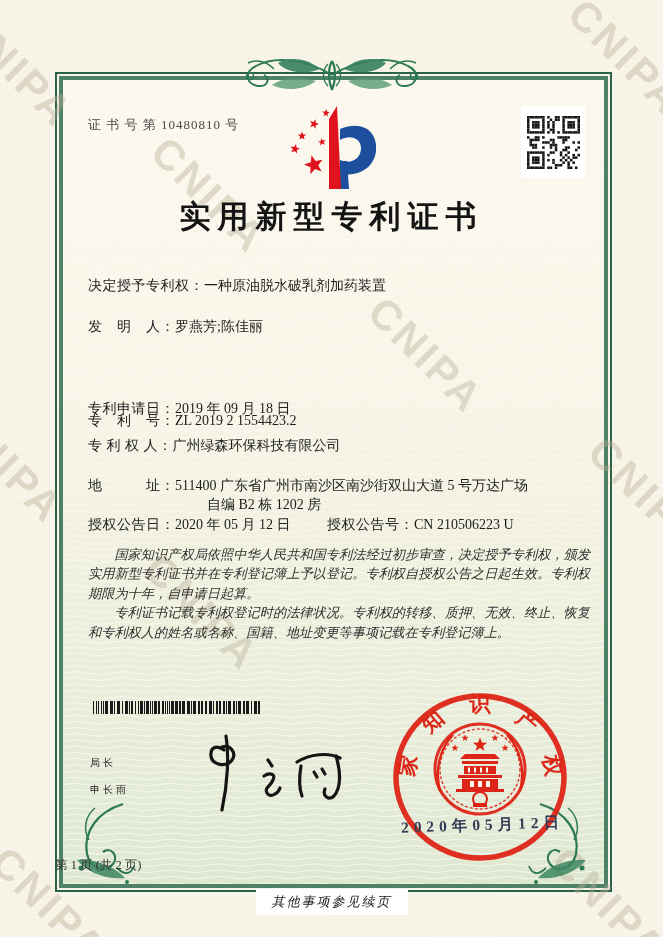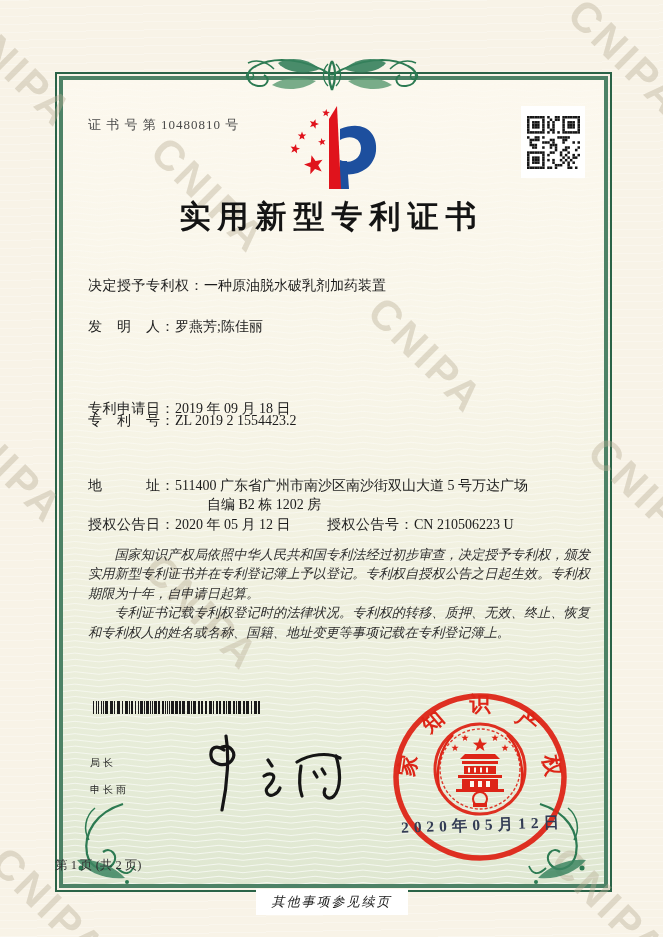--- a/index.html
+++ b/index.html
@@ -459,20 +459,23 @@
     </div>
     <div class="row" style="top:318px;">
       <span class="lbl">发　明　人：</span><span class="val">罗燕芳;陈佳丽</span>
     </div>
     <div class="row" style="top:368px;margin-top:44px;">
       <span class="lbl">专　利　号：</span><span class="val">ZL 2019 2 1554423.2</span>
     </div>
     <div class="row" style="top:400px;">
       <span class="lbl">专利申请日：</span><span class="val">2019 年 09 月 18 日</span>
     </div>
+    <div class="row" style="top:437px;">
+      <span class="lbl">专 利 权 人：</span><span class="val">广州绿森环保科技有限公司</span>
+    </div>
     <div class="row" style="top:477px;">
       <span class="lbl">地　　　址：</span><span class="val">511400 广东省广州市南沙区南沙街双山大道 5 号万达广场</span>
     </div>
     <div class="row" style="top:496px; padding-left:119px;">
       <span class="val">自编 B2 栋 1202 房</span>
     </div>
     <div class="row" style="top:516px; width:502px;">
       <span class="lbl">授权公告日：</span><span class="val">2020 年 05 月 12 日</span>
       <span style="position:absolute; left:239px; top:0;">
         <span class="lbl">授权公告号：</span><span class="val">CN 210506223 U</span>

